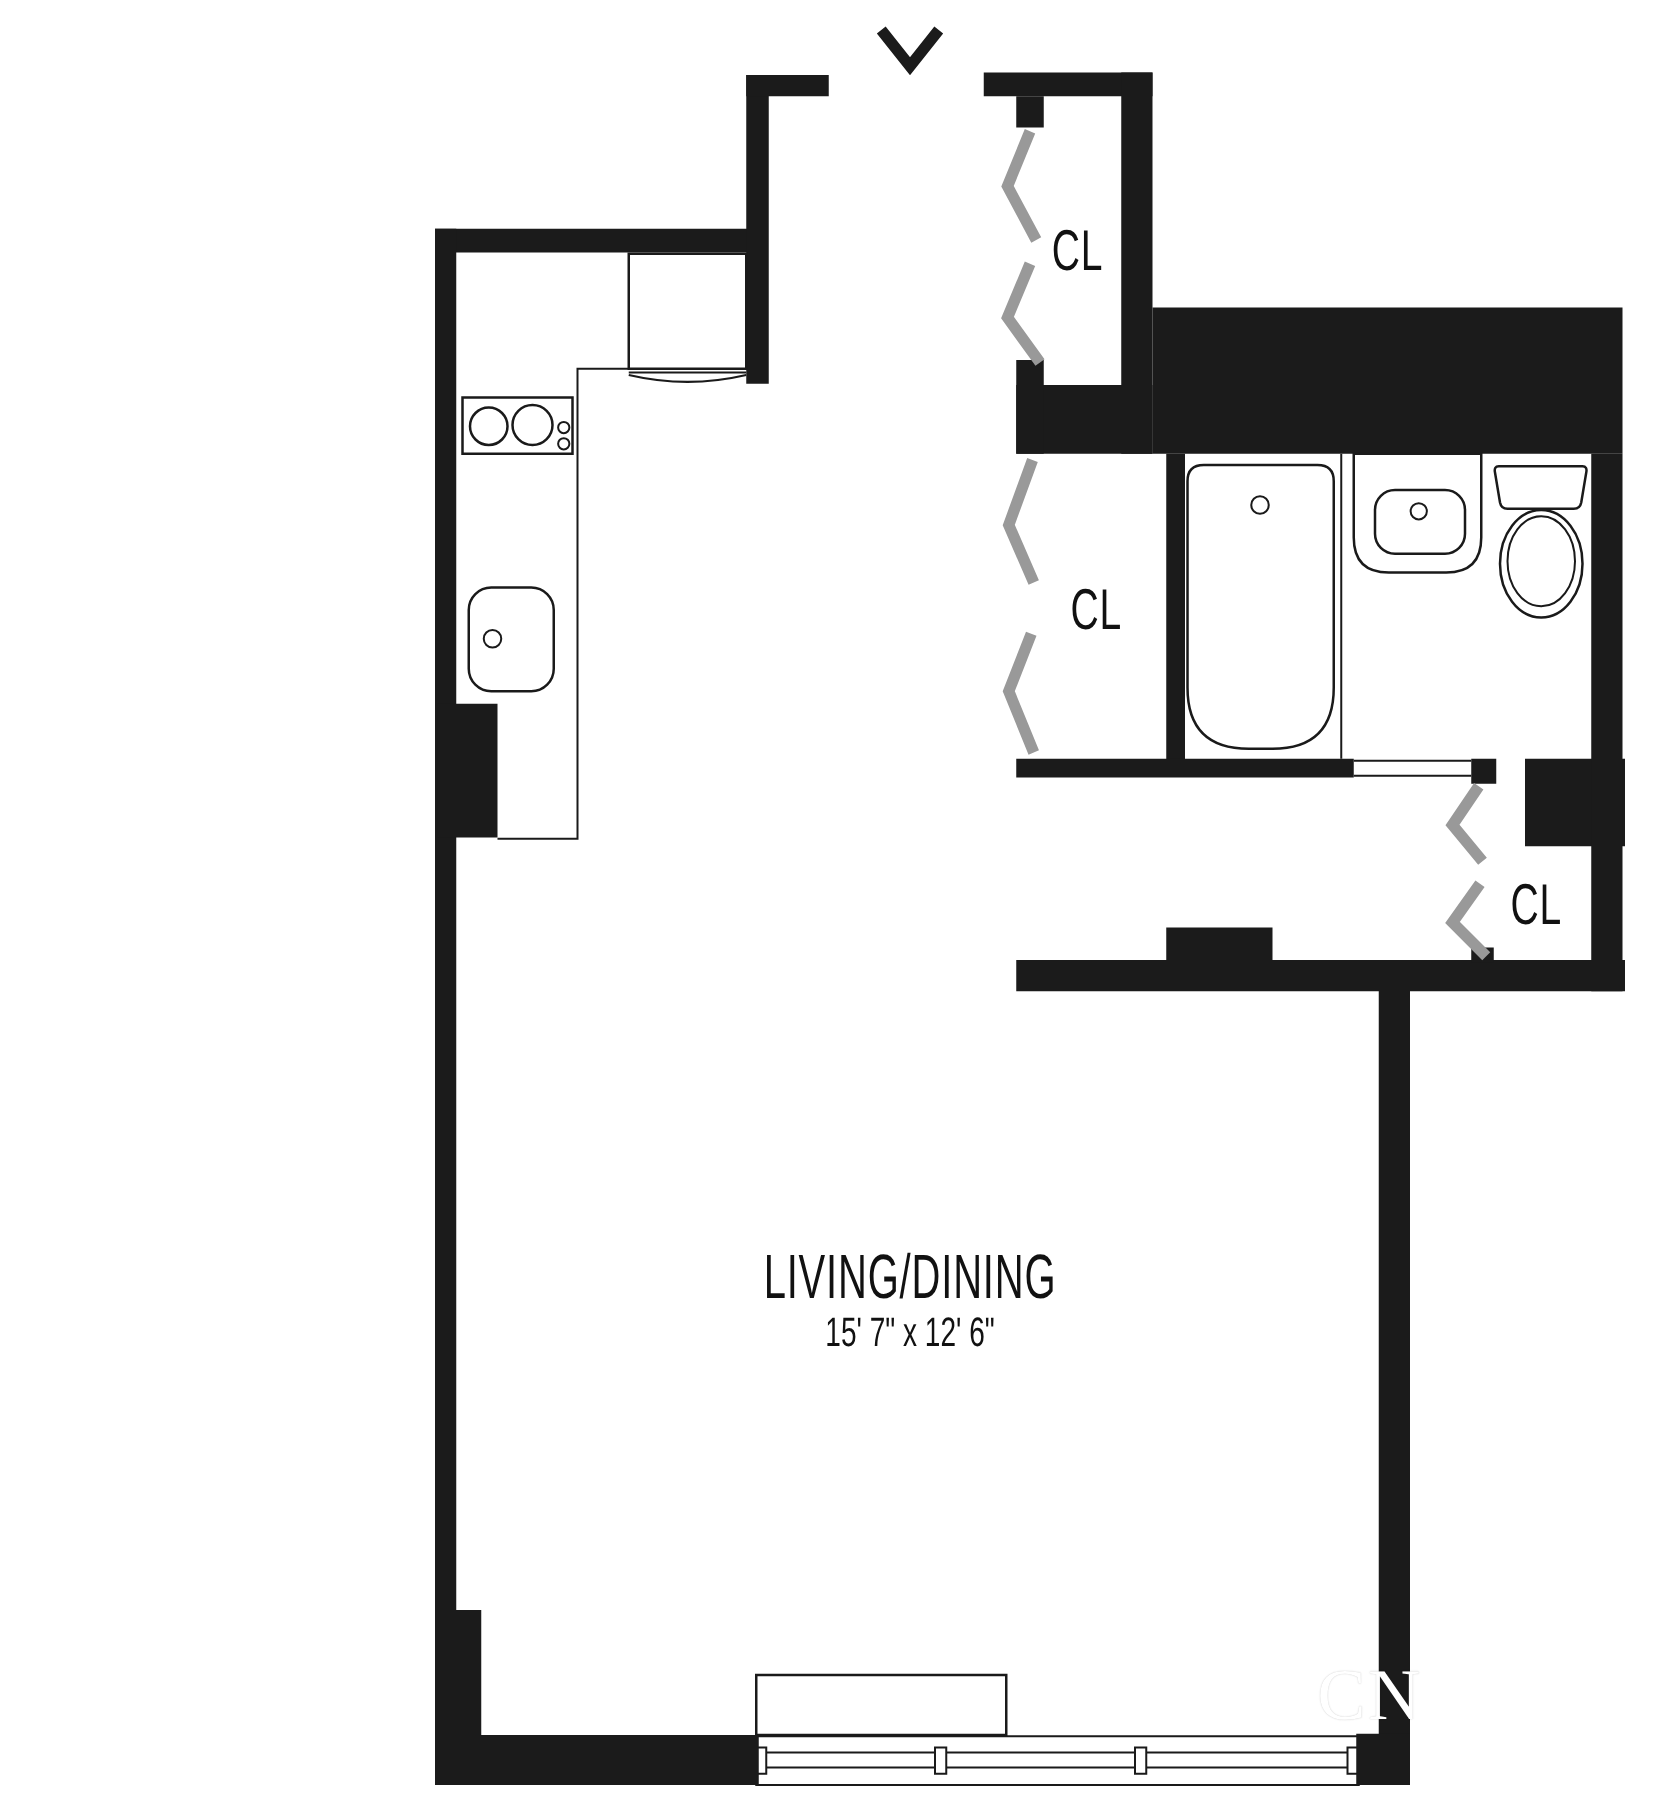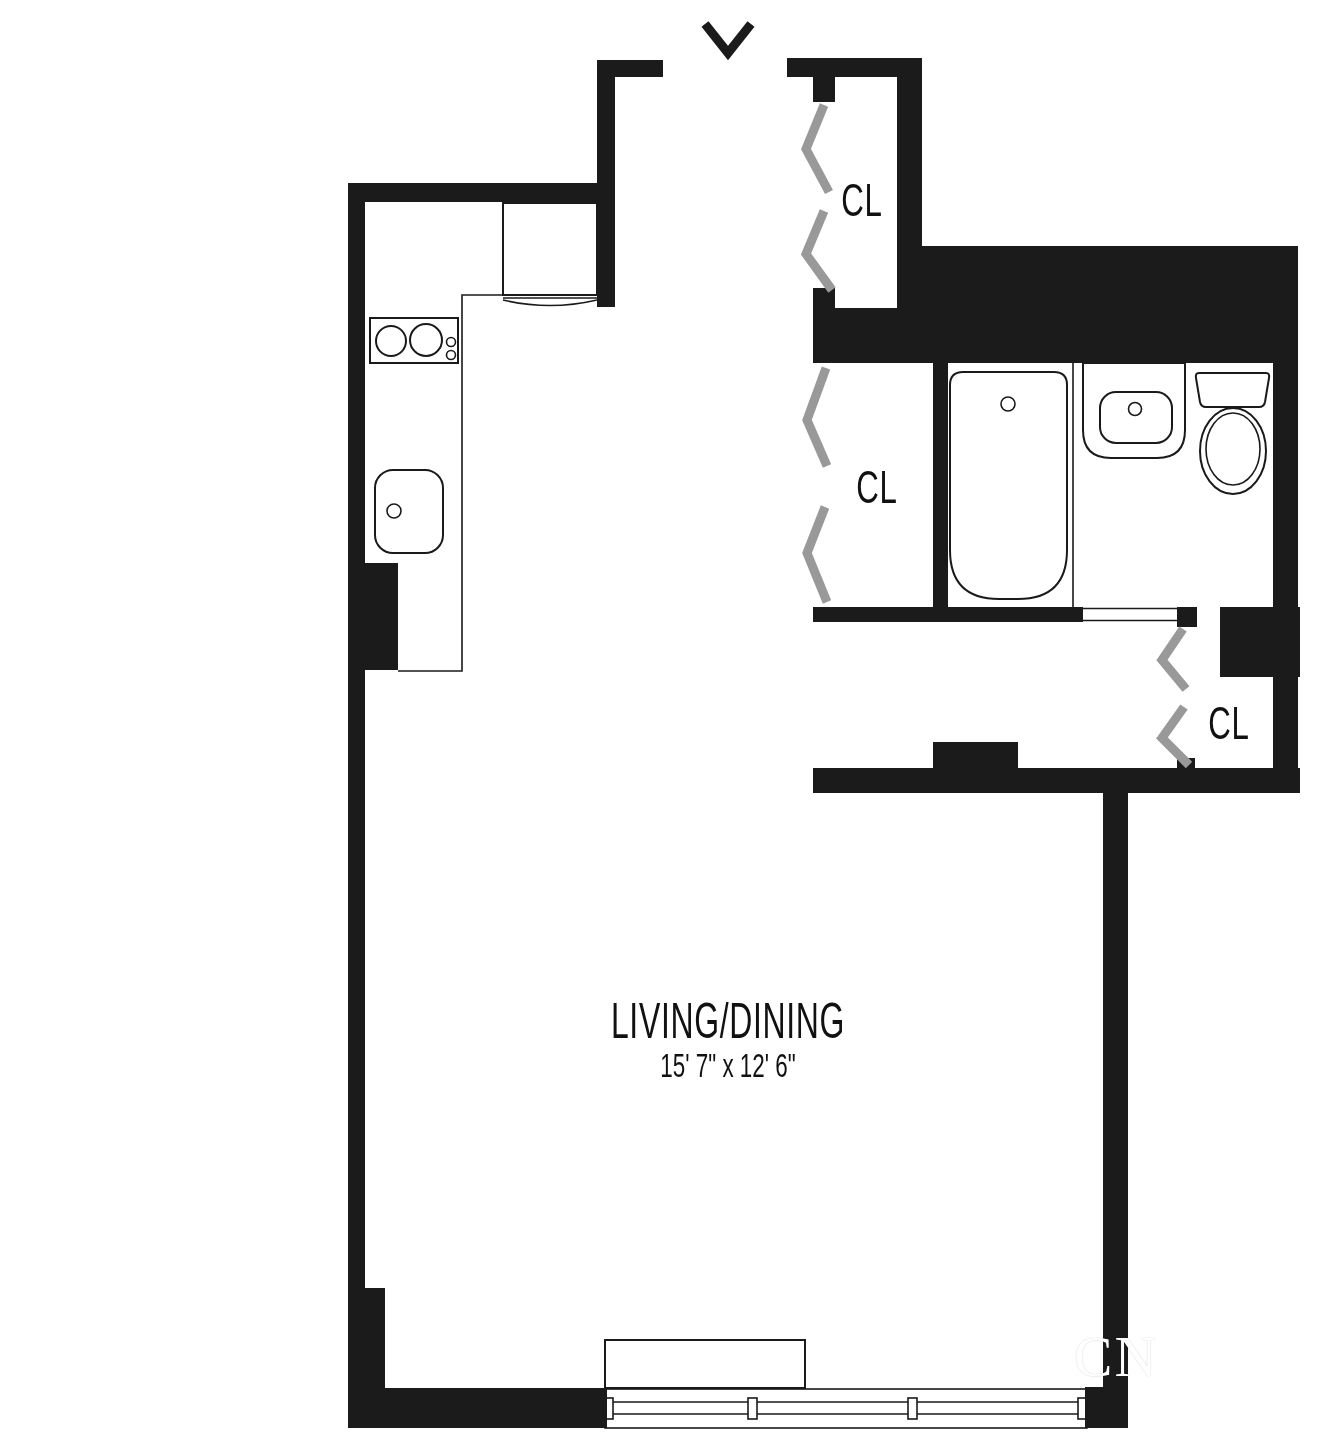--- a/index.html
+++ b/index.html
@@ -118,14 +118,14 @@
     <polyline class="arrow" points="705,24 728,53 751,24"></polyline>
   </svg>
 
   <div class="label cl-label" style="left:862px;top:200px;">CL</div>
   <div class="label cl-label" style="left:877px;top:487px;">CL</div>
   <div class="label cl-label" style="left:1229px;top:723px;">CL</div>
 
   <div class="label room-title" style="left:728px;top:1021px;">LIVING/DINING</div>
   <div class="label room-dims" style="left:728px;top:1066px;">15' 7" x 12' 6"</div>
 
-  <div class="watermark" style="left:1096px;top:1356px;margin-left:20px;">CN</div>
+  <div class="watermark" style="left:1096px;top:1356px;">CN</div>
 </div>
 
 </body></html>

